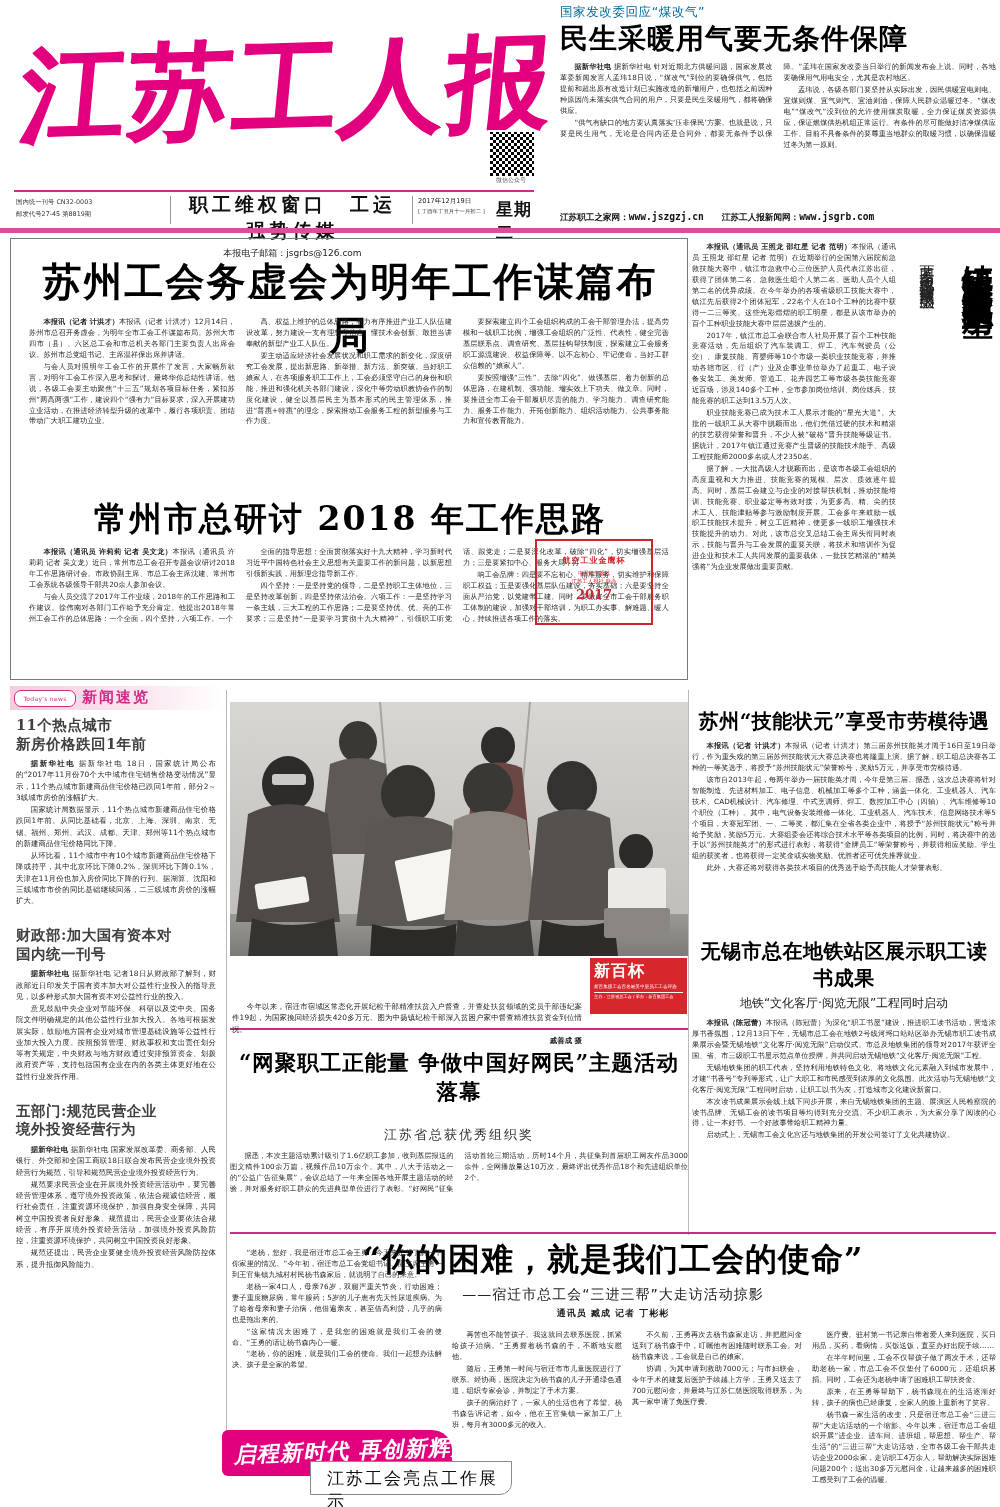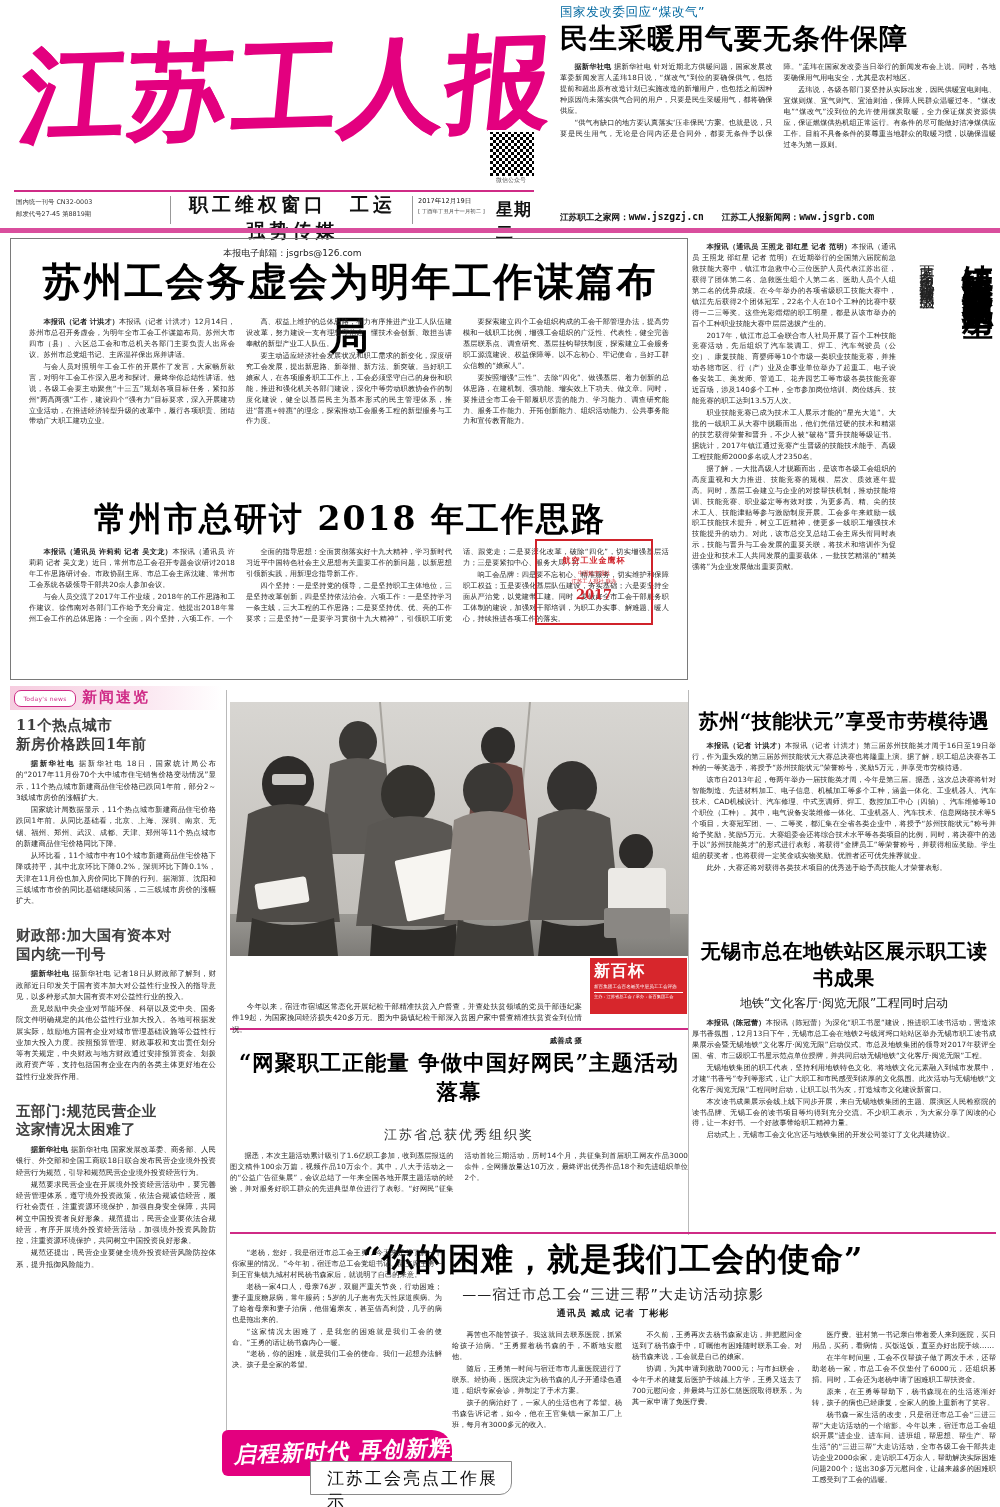--- a/index.html
+++ b/index.html
@@ -262,21 +262,21 @@
         <h3 style="white-space:pre-line">财政部:加大国有资本对
 国内统一刊号</h3>
         <div class="body-txt">
           <p><span class="lead">据新华社电</span> <span>据新华社电 记者18日从财政部了解到，财政部近日印发关于国有资本加大对公益性行业投入的指导意见，以多种形式加大国有资本对公益性行业的投入。</span></p>
           <p>意见鼓励中央企业对节能环保、科研以及党中央、国务院文件明确规定的其他公益性行业加大投入。各地可根据发展实际，鼓励地方国有企业对城市管理基础设施等公益性行业加大投入力度。按照预算管理、财政事权和支出责任划分等有关规定，中央财政与地方财政通过安排预算资金、划拨政府资产等，支持包括国有企业在内的各类主体更好地在公益性行业发挥作用。</p>
         </div>
       </div>
 
       <div class="item">
         <h3 style="white-space:pre-line">五部门:规范民营企业
-这家情况太困难了</h3>
+境外投资经营行为</h3>
         <div class="body-txt">
           <p><span class="lead">据新华社电</span> <span>据新华社电 国家发展改革委、商务部、人民银行、外交部和全国工商联18日联合发布民营企业境外投资经营行为规范，引导和规范民营企业境外投资经营行为。</span></p>
           <p>规范要求民营企业在开展境外投资经营活动中，要完善经营管理体系，遵守境外投资政策，依法合规诚信经营，履行社会责任，注重资源环境保护，加强自身安全保障，共同树立中国投资者良好形象。规范提出，民营企业要依法合规经营，有序开展境外投资经营活动，加强境外投资风险防控，注重资源环境保护，共同树立中国投资良好形象。</p>
           <p>规范还提出，民营企业要健全境外投资经营风险防控体系，提升抵御风险能力。</p>
         </div>
       </div>
 
     </div>
   </div>
 

